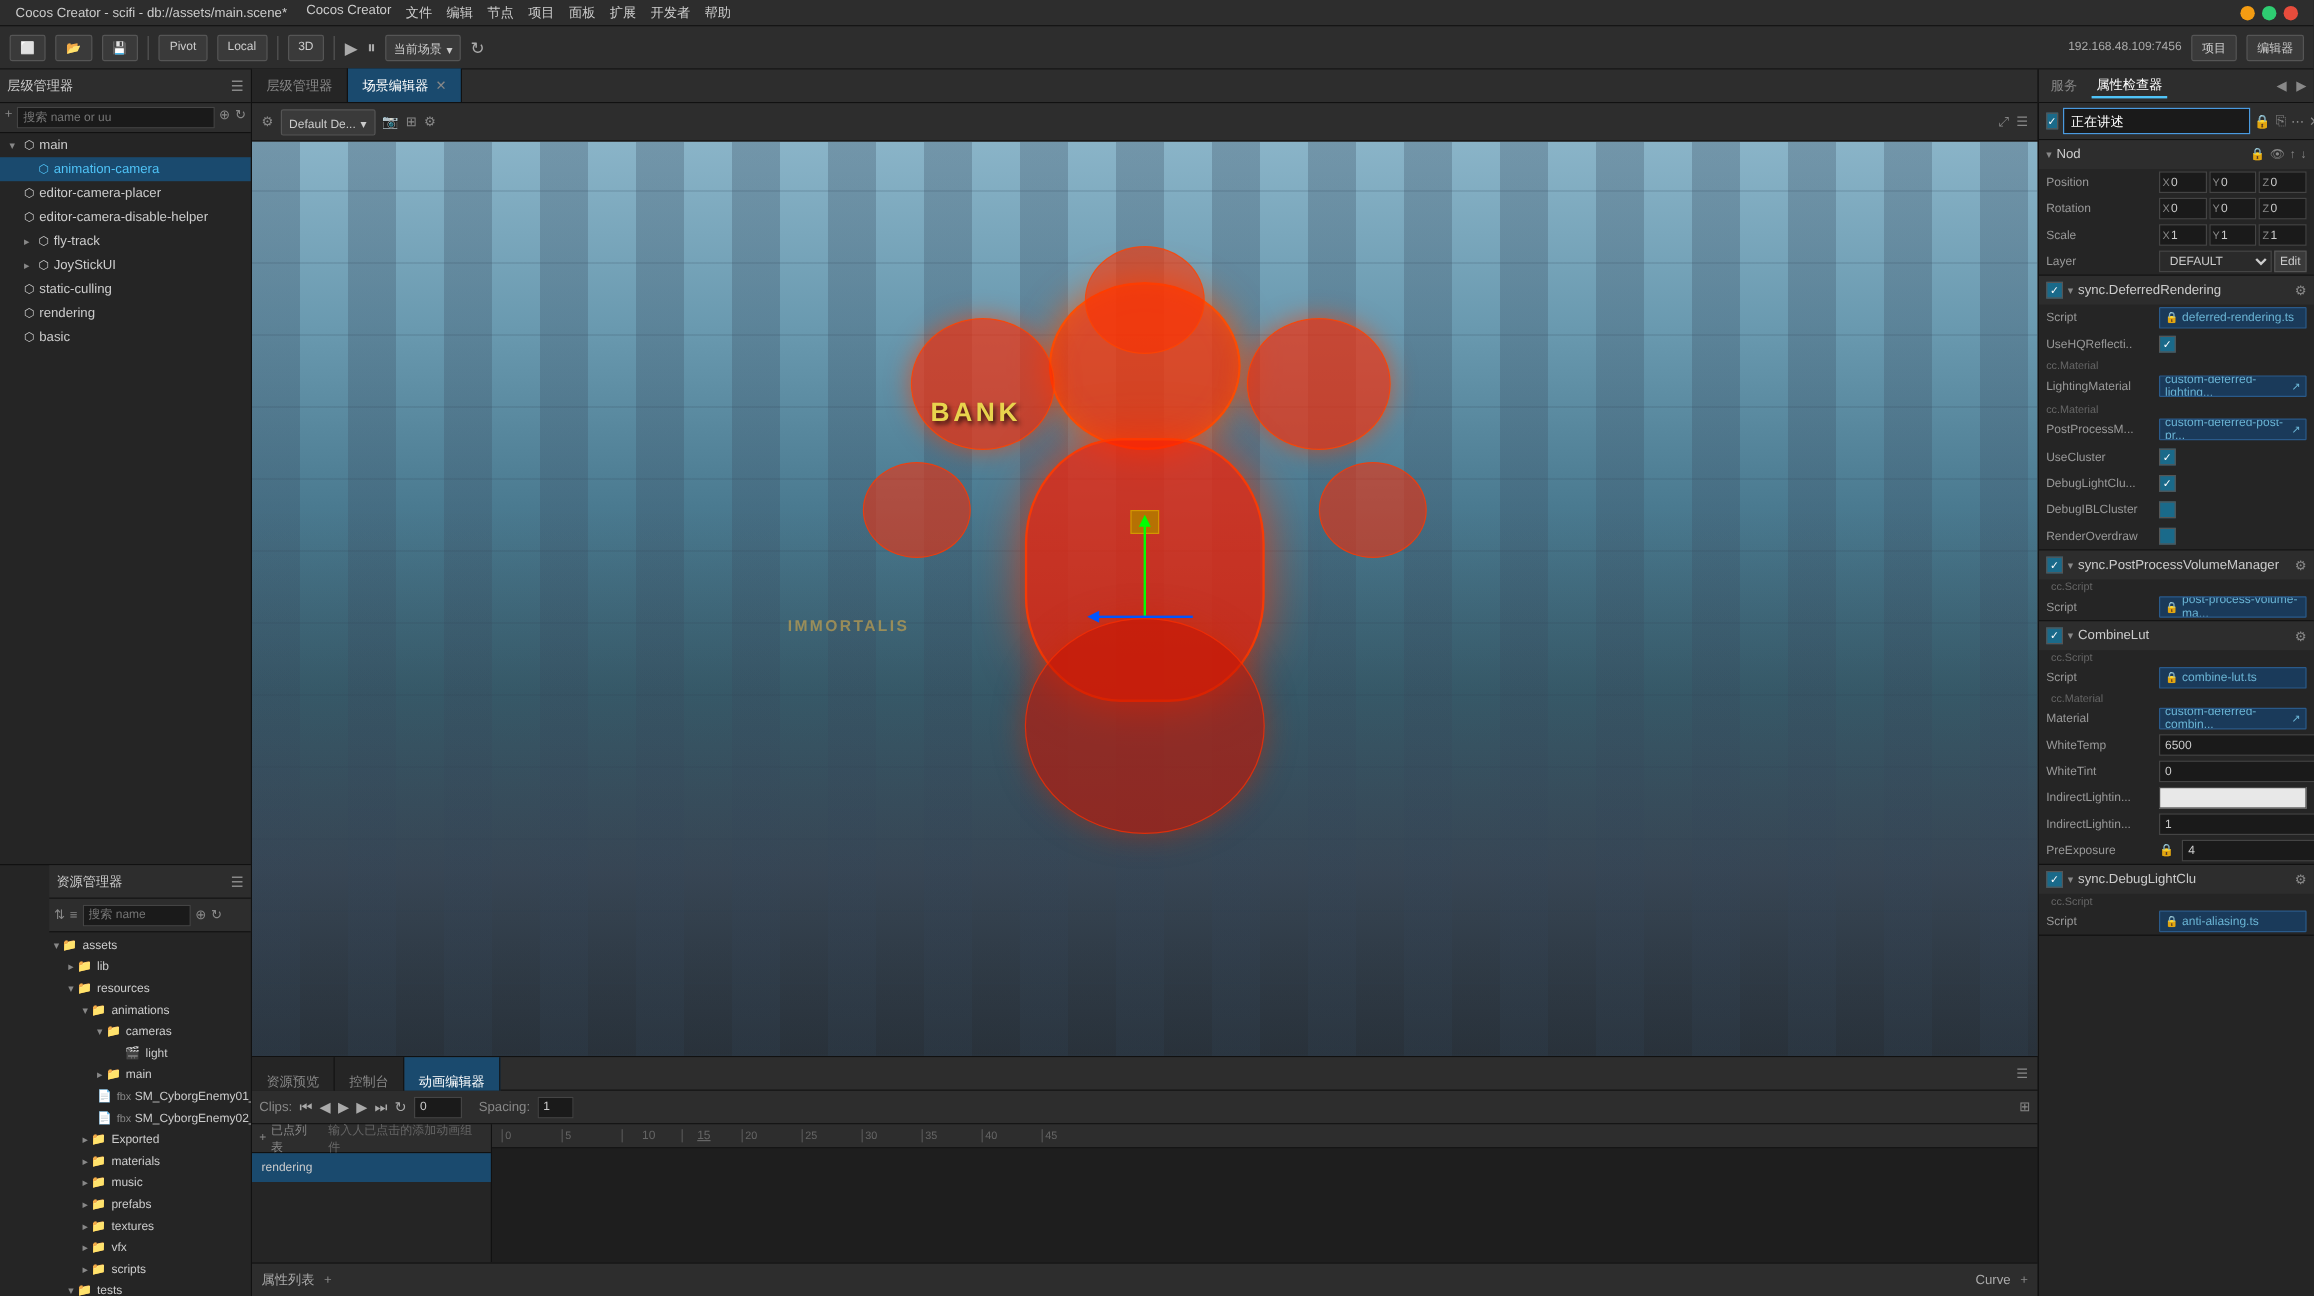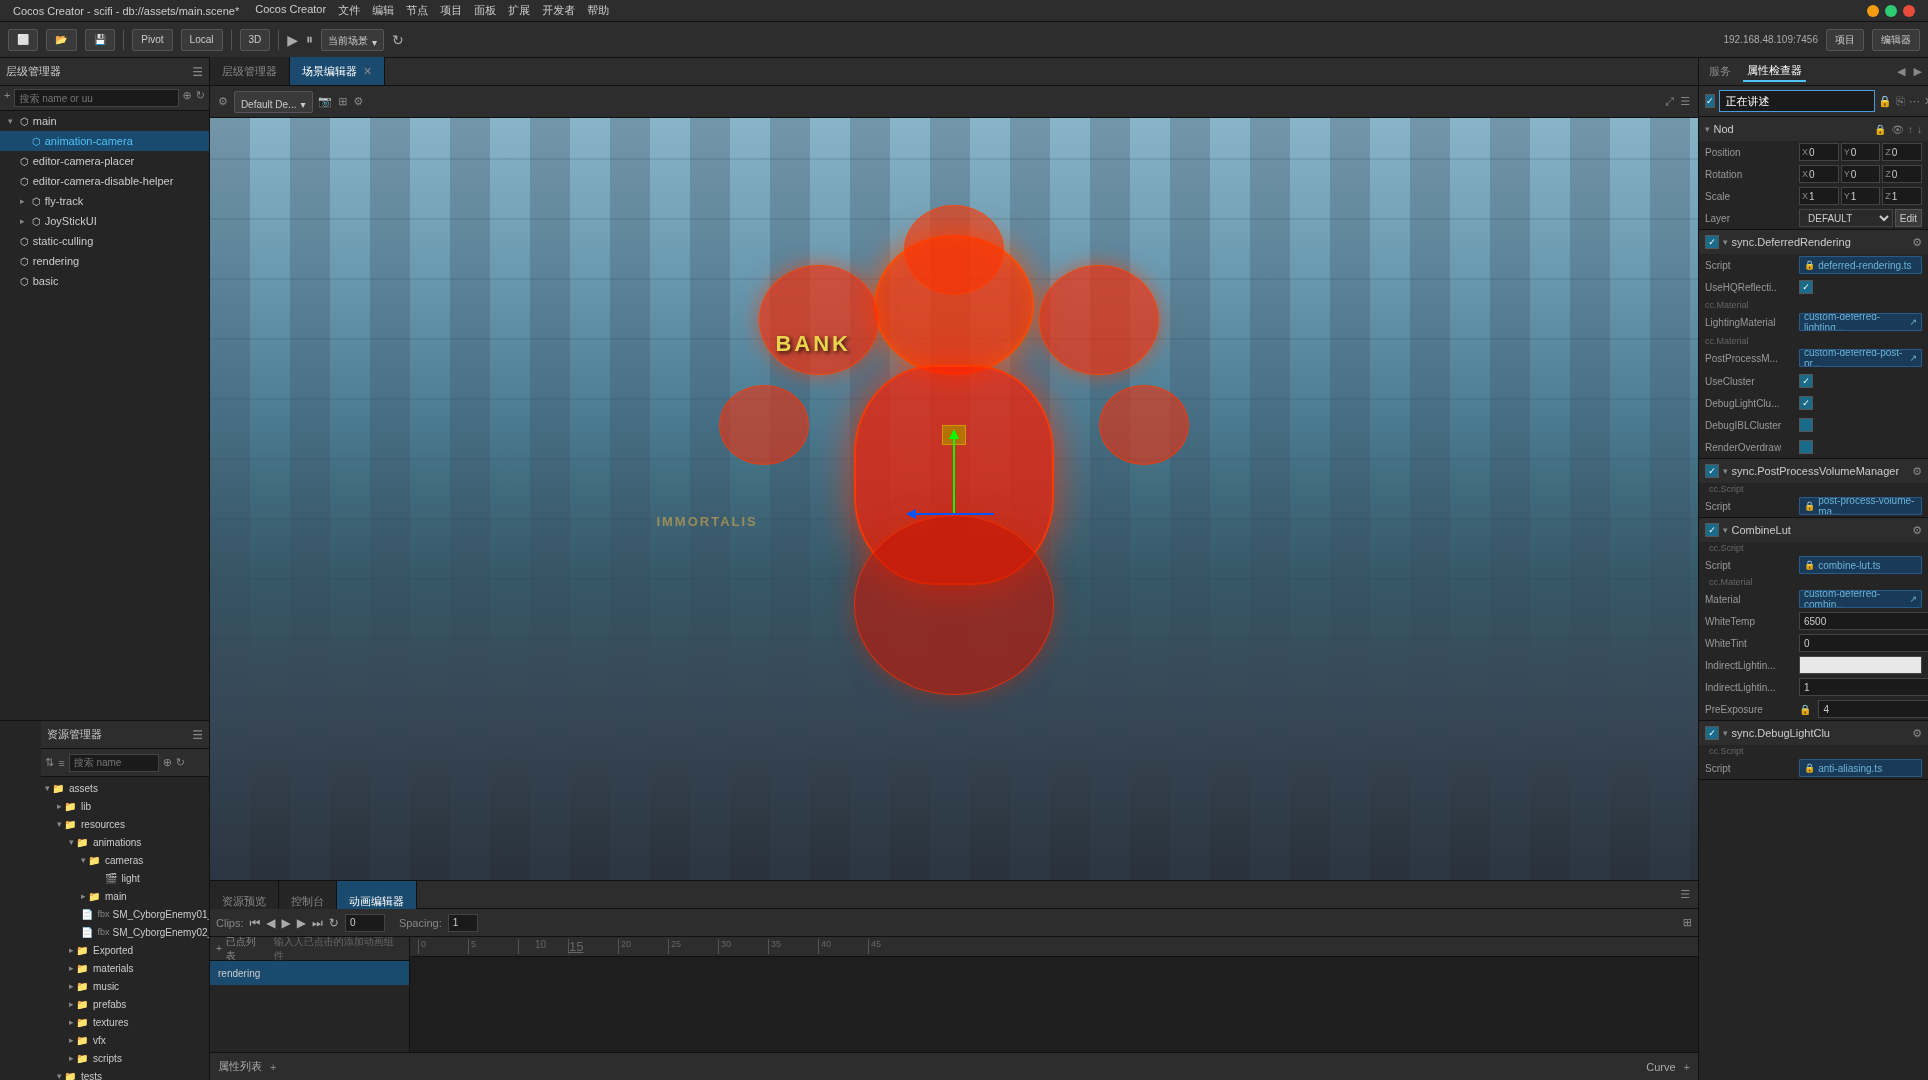--- a/index.html
+++ b/index.html
@@ -428,21 +428,21 @@
             <span>rendering</span>
           </div>
         </div>
 
         <div class="anim-timeline">
           <div class="anim-ruler">
             <div style="display:flex;width:100%;gap:0;">
               <span style="font-size:9px;color:#666;width:50px;border-left:1px solid #555;padding-left:2px;">0</span>
               <span style="font-size:9px;color:#666;width:50px;border-left:1px solid #555;padding-left:2px;">5</span>
               <span style="font-size:10px;color:#666;width:50px;border-left:1px solid #555;padding-left:16px;">10</span>
-              <span style="font-size:13px;color:#666;width:50px;border-left:1px solid #555;padding-left:0;text-decoration:underline;">15</span>
+              <span style="font-size:10px;color:#666;width:50px;border-left:1px solid #555;padding-left:12px;text-decoration:underline;">15</span>
               <span style="font-size:9px;color:#666;width:50px;border-left:1px solid #555;padding-left:2px;">20</span>
               <span style="font-size:9px;color:#666;width:50px;border-left:1px solid #555;padding-left:2px;">25</span>
               <span style="font-size:9px;color:#666;width:50px;border-left:1px solid #555;padding-left:2px;">30</span>
               <span style="font-size:9px;color:#666;width:50px;border-left:1px solid #555;padding-left:2px;">35</span>
               <span style="font-size:9px;color:#666;width:50px;border-left:1px solid #555;padding-left:2px;">40</span>
               <span style="font-size:9px;color:#666;width:50px;border-left:1px solid #555;padding-left:2px;">45</span>
             </div>
           </div>
         </div>
       </div>

